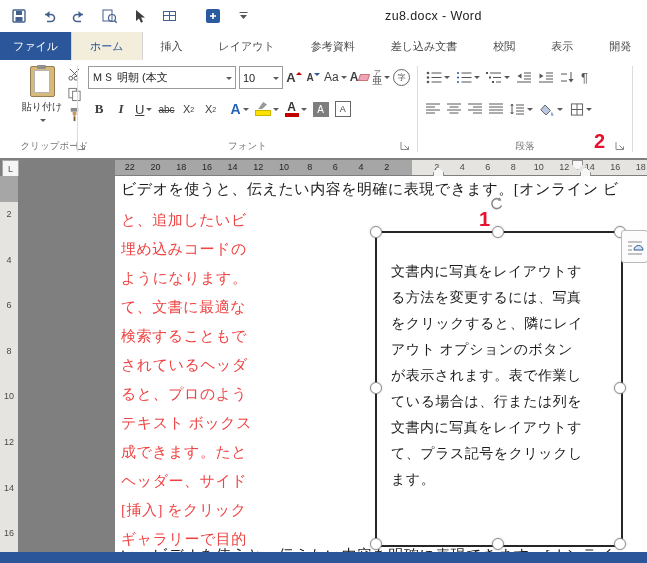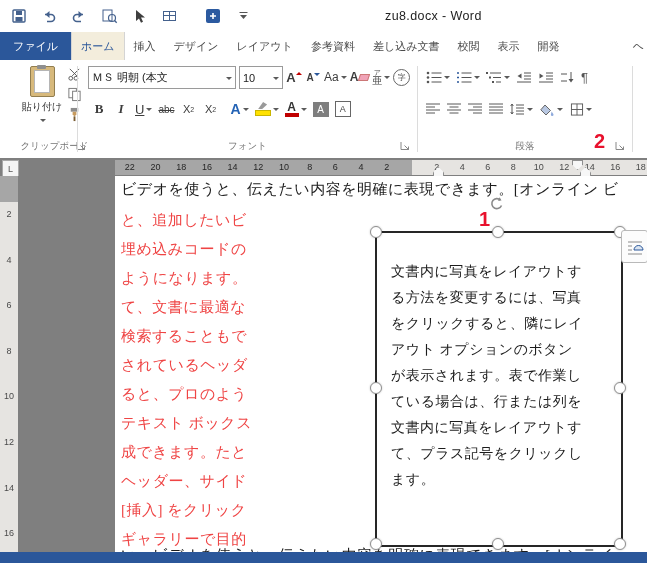--- a/index.html
+++ b/index.html
@@ -13,21 +13,21 @@
   .qat{position:absolute;left:10px;top:0;height:32px;display:flex;align-items:center;gap:12px}
   .qbtn{display:flex;align-items:center;justify-content:center;width:18px;height:18px}
   .title{position:absolute;left:385px;top:0;height:32px;display:flex;align-items:center;
          font-size:12.5px;color:#222;letter-spacing:.4px}
   .ct{display:inline-block;width:0;height:0;border:3px solid transparent;border-top-color:#5a5a5a;
       margin-left:2px;position:relative;top:2px}
 
   
   .tabrow{position:absolute;left:0;top:32px;width:100%;height:28px;display:flex;background:#fff;
           border-bottom:1px solid #7f1d1d}
-  .tab{display:flex;align-items:center;padding:0 9px;font-size:11px;color:#4a4a4a;white-space:nowrap}
+  .tab{display:flex;align-items:center;padding:0 18px;font-size:11px;color:#4a4a4a;white-space:nowrap}
   .tab.file{background:#2b579a;color:#fff;padding:0 13px}
   .tab.active{background:#f3eddc;color:#2b579a;border-left:1px solid #d4d4d4;border-right:1px solid #d4d4d4}
   .tab.partial{margin-left:auto;padding:0 3px 0 8px}
 
   
   .ribbon{position:absolute;left:0;top:60px;width:100%;height:98px;background:#fff;border-bottom:1px solid #c6c6c6}
   .grp{position:absolute;top:0;height:100%}
   .row{position:absolute;display:flex;align-items:flex-start;gap:3px}
   .r1{top:6px;height:24px}
   .r2{top:38px;height:26px}
@@ -167,21 +167,20 @@
           </svg>
       </span>
     </div>
     <div class="title">zu8.docx - Word</div>
   </div>
 
   <div class="tabrow">
     <div class="tab file">ファイル</div>
     <div class="tab active">ホーム</div>
     <div class="tab">挿入</div>
-    <div class="tab">デザイン</div>
     <div class="tab">レイアウト</div>
     <div class="tab">参考資料</div>
     <div class="tab">差し込み文書</div>
     <div class="tab">校閲</div>
     <div class="tab">表示</div>
     <div class="tab">開発</div>
     <div class="tab partial">ヘ</div>
   </div>
 
   <div class="ribbon">

